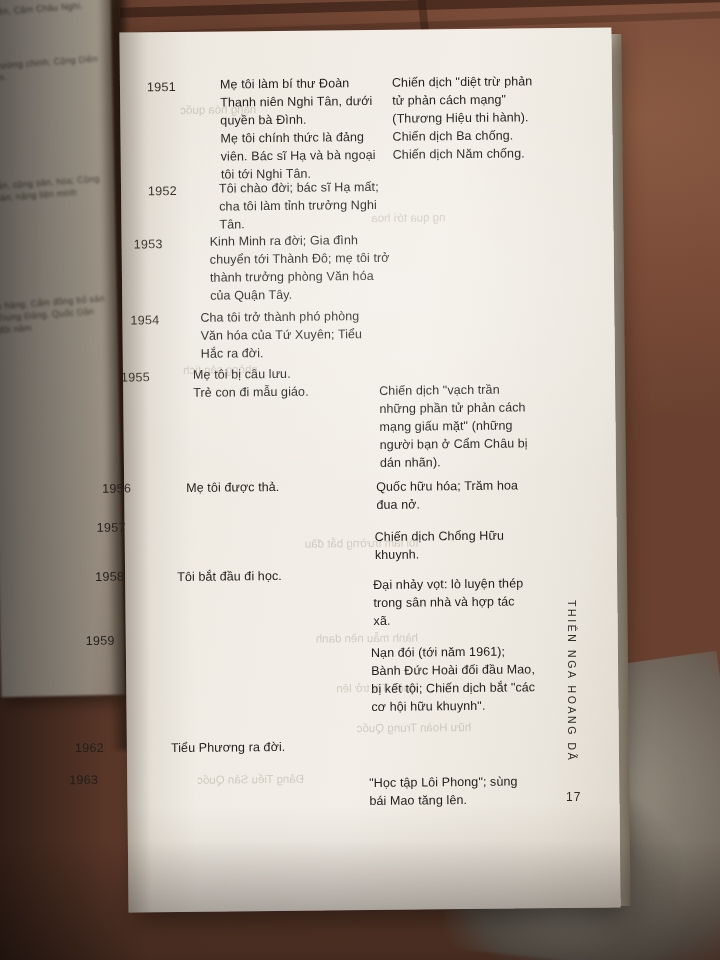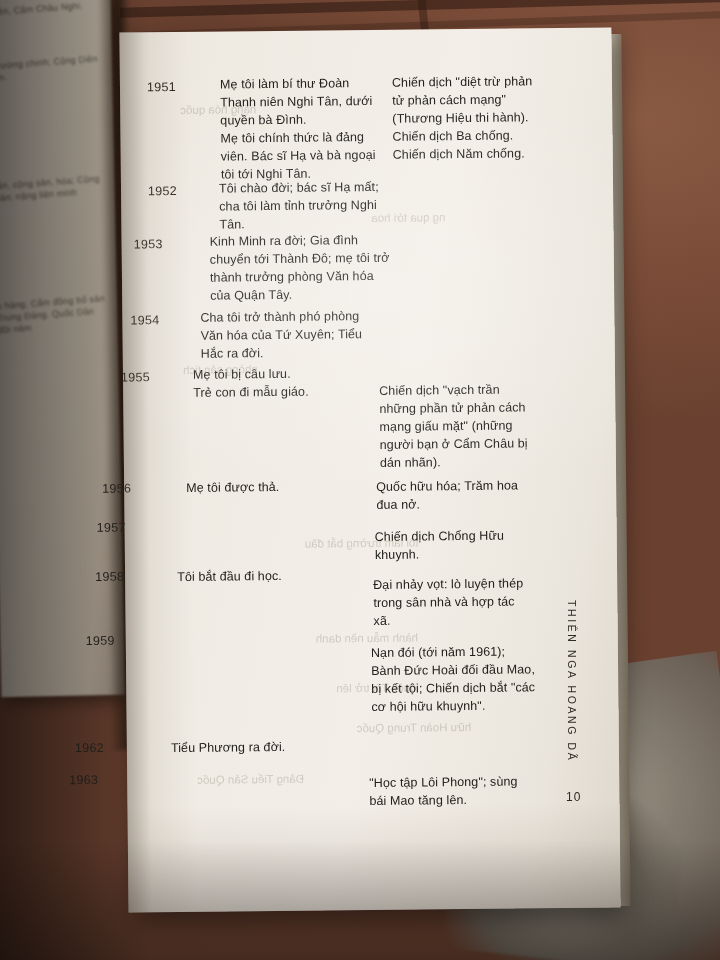--- a/index.html
+++ b/index.html
@@ -301,17 +301,17 @@
 
       <div class="row">
         <div class="year" style="left:-58px; top:740px;">1963</div>
         <div class="col-right" style="left:242px; top:744px; width:165px; white-space:pre-line;">"Học tập Lôi Phong"; sùng bái Mao tăng lên.</div>
       </div>
 
     </div>
   </div>
 
   <div class="running-head">THIÊN NGA HOANG DÃ</div>
-  <div class="page-number">10</div>
+  <div class="page-number">17</div>
 
   <div class="shadow-left"></div>
   <div class="shadow-bottom"></div>
 </div>
 
 </body></html>

